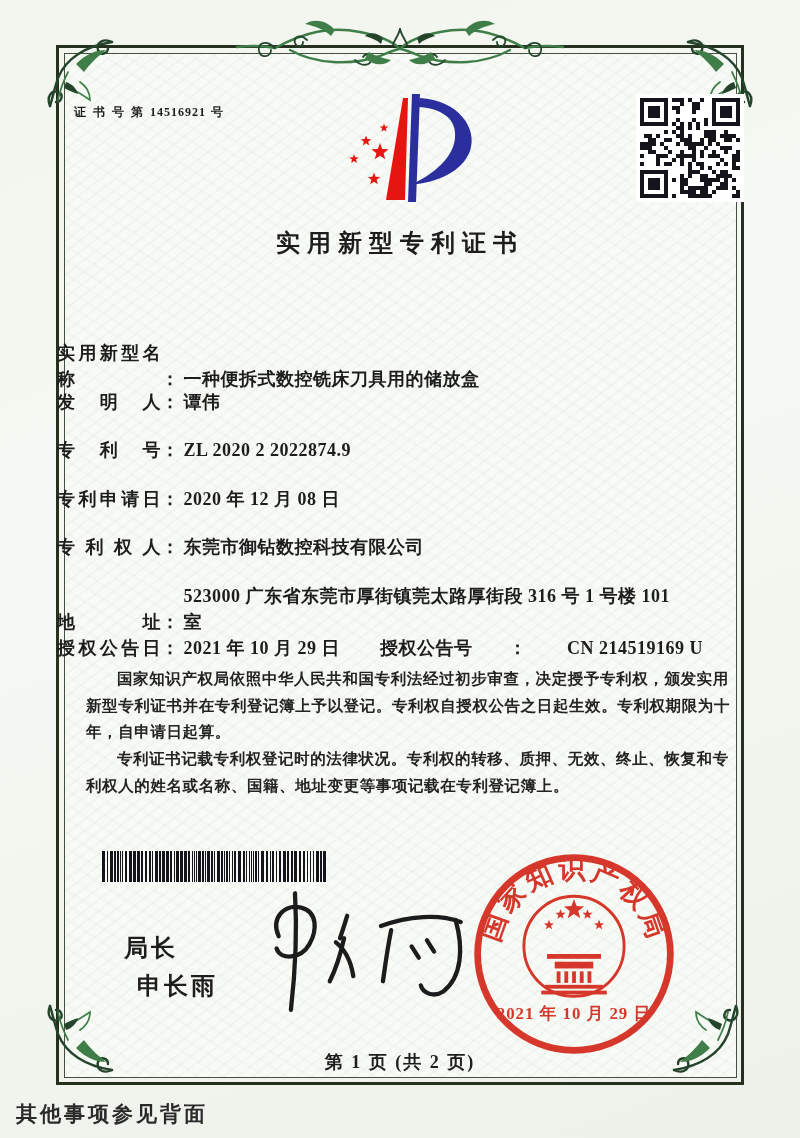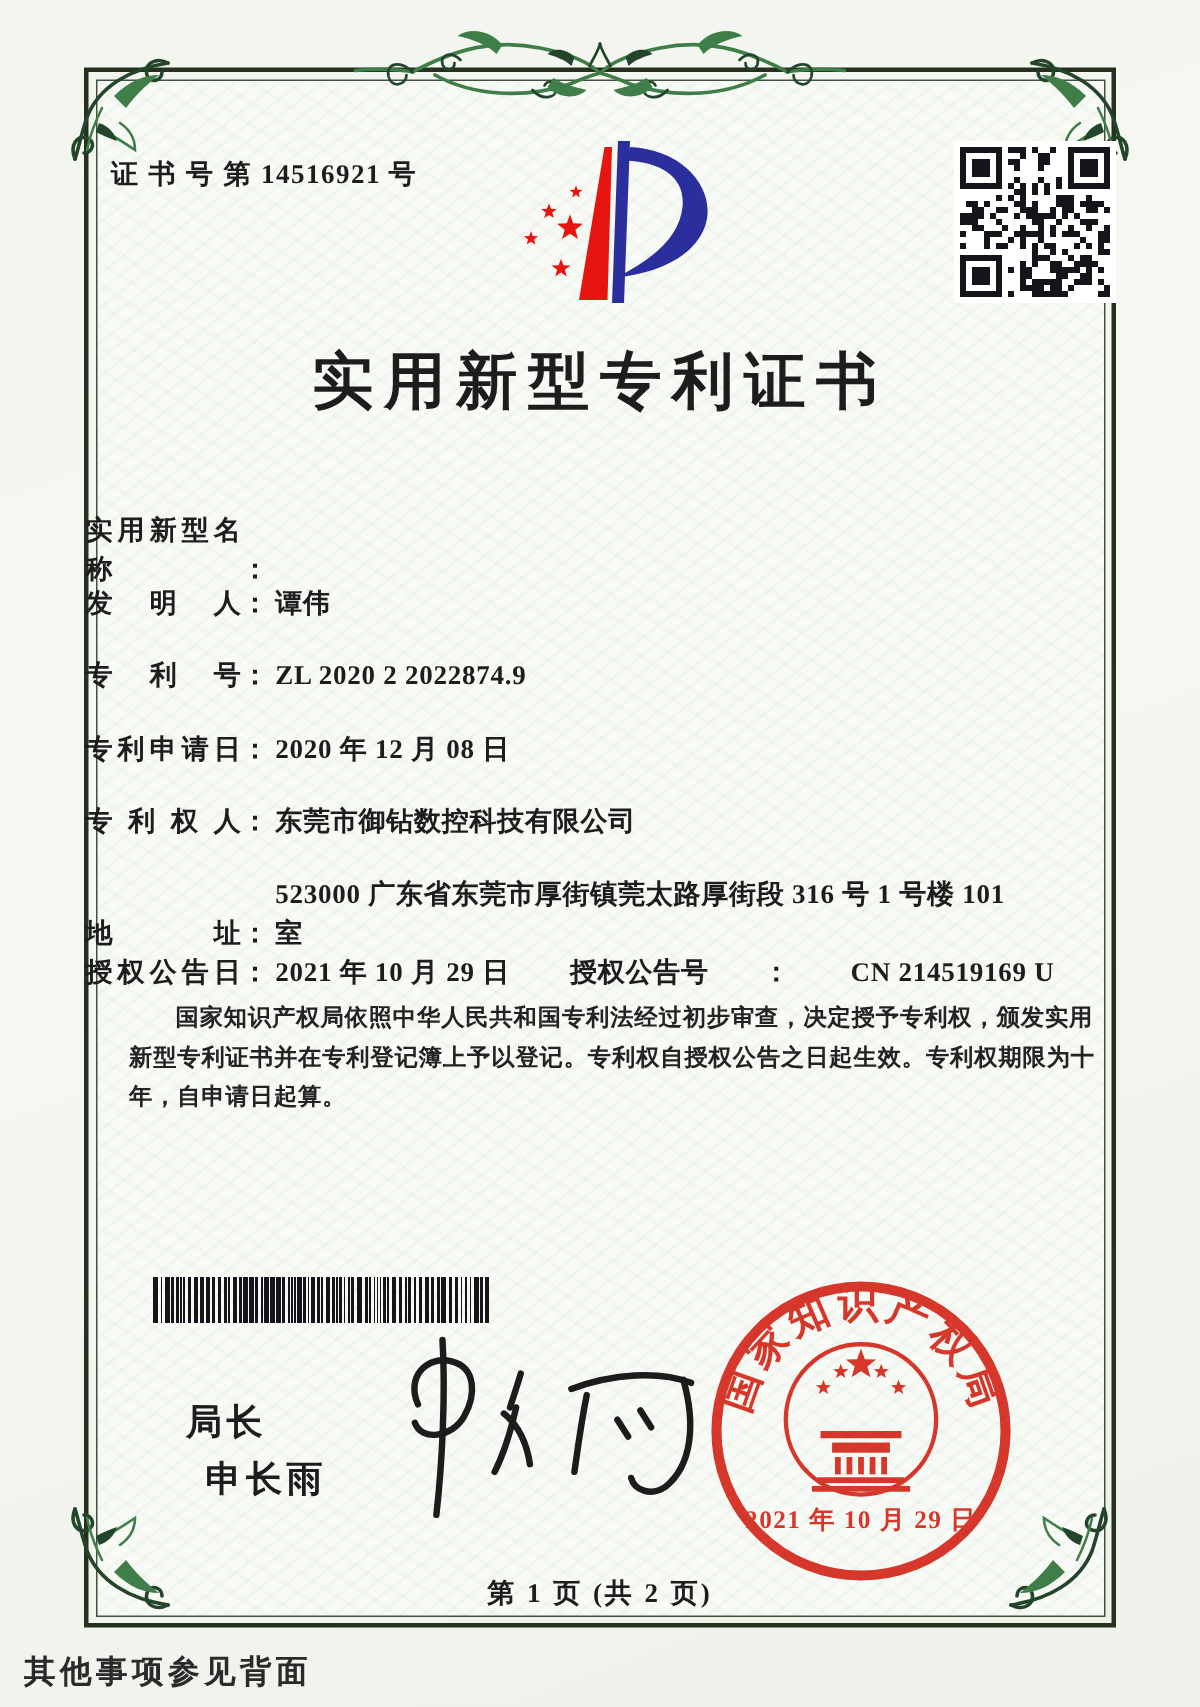--- a/index.html
+++ b/index.html
@@ -10,24 +10,24 @@
   }
   .frame-outer{position:absolute; left:56px; top:45px; width:688px; height:1040px;
     border:3px solid #25301f; box-sizing:border-box;}
   .frame-inner{position:absolute; left:64px; top:53px; width:673px; height:1025px;
     border:1px solid #42513f; box-sizing:border-box;
     background:
       repeating-linear-gradient(-38deg, rgba(150,180,160,0.07) 0 2px, transparent 2px 9px),
       repeating-linear-gradient(33deg, rgba(170,190,175,0.05) 0 3px, transparent 3px 12px),
       #f8faf5;}
   .abs{position:absolute;}
-  .cert-no{left:74px; top:104px; font-size:18px; font-weight:600; letter-spacing:1px;}
+  .cert-no{left:74px; top:104px; font-size:12px; font-weight:600; letter-spacing:1px;}
   .cert-no .sp{letter-spacing:7px;}
   .page-title{left:0; top:227px; width:100%; text-align:center;
-    font-size:41px; font-weight:700; letter-spacing:7px;}
+    font-size:24px; font-weight:700; letter-spacing:7px;}
   .row{position:absolute; left:57px; width:665px; font-size:18px; font-weight:600;
     letter-spacing:0.5px; display:flex; align-items:flex-end; line-height:1.45;}
   .lbl{display:inline-block; width:104px; text-align:justify; text-align-last:justify; flex:none;}
   .colon{flex:none; margin-right:4px;}
   .val{flex:none; max-width:540px;}
   .val-wrap{max-width:505px; flex:initial;}
   .grp2{position:absolute; left:323px; top:0; display:flex;gap:36px;}
   .paras{left:86px; top:666px; width:652px; font-size:15.5px; font-weight:700;
     line-height:1.72; letter-spacing:0.6px; color:#232323;}
   .paras p{margin:0; text-indent:2em;}
@@ -401,20 +401,21 @@
         <rect x="92" y="96" width="4" height="4" fill="#14141a"></rect>
         <rect x="96" y="96" width="4" height="4" fill="#14141a"></rect>
       </svg>
   </div>
 
   <div class="abs page-title">实用新型专利证书</div>
 
   <div class="row" style="top:340px">
     <span class="lbl">实用新型名称</span>
     <span class="colon">：</span>
+    <span class="val">一种便拆式数控铣床刀具用的储放盒</span>
   </div>
   <div class="row" style="top:389px">
     <span class="lbl">发明人</span>
     <span class="colon">：</span>
     <span class="val">谭伟</span>
   </div>
   <div class="row" style="top:437px">
     <span class="lbl">专利号</span>
     <span class="colon">：</span>
     <span class="val">ZL 2020 2 2022874.9</span>
@@ -440,20 +441,21 @@
     <span class="val">2021 年 10 月 29 日</span>
     <span class="grp2">
       <span>授权公告号</span>
       <span class="colon">：</span>
       <span>CN 214519169 U</span>
     </span>
   </div>
 
   <div class="abs paras">
     <p>国家知识产权局依照中华人民共和国专利法经过初步审查，决定授予专利权，颁发实用新型专利证书并在专利登记簿上予以登记。专利权自授权公告之日起生效。专利权期限为十年，自申请日起算。</p>
+    <p>专利证书记载专利权登记时的法律状况。专利权的转移、质押、无效、终止、恢复和专利权人的姓名或名称、国籍、地址变更等事项记载在专利登记簿上。</p>
   </div>
 
   <svg id="barcode-svg" class="abs" style="left:102px; top:850px;" width="230" height="34" viewBox="0 0 230 34" shape-rendering="crispEdges">
       <rect x="0" y="1" width="3" height="31" fill="#14141a"></rect>
       <rect x="5" y="1" width="1" height="31" fill="#14141a"></rect>
       <rect x="8" y="1" width="3" height="31" fill="#14141a"></rect>
       <rect x="12" y="1" width="2" height="31" fill="#14141a"></rect>
       <rect x="15" y="1" width="2" height="31" fill="#14141a"></rect>
       <rect x="18" y="1" width="1" height="31" fill="#14141a"></rect>
       <rect x="20" y="1" width="1" height="31" fill="#14141a"></rect>

